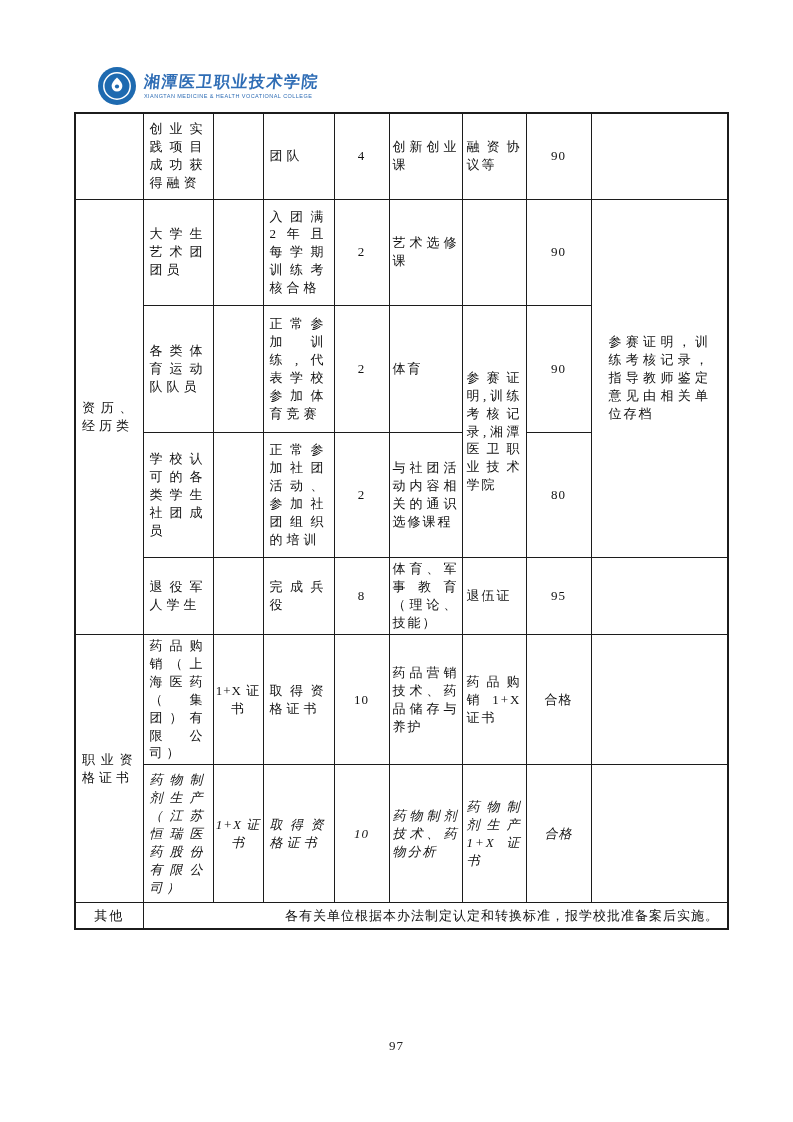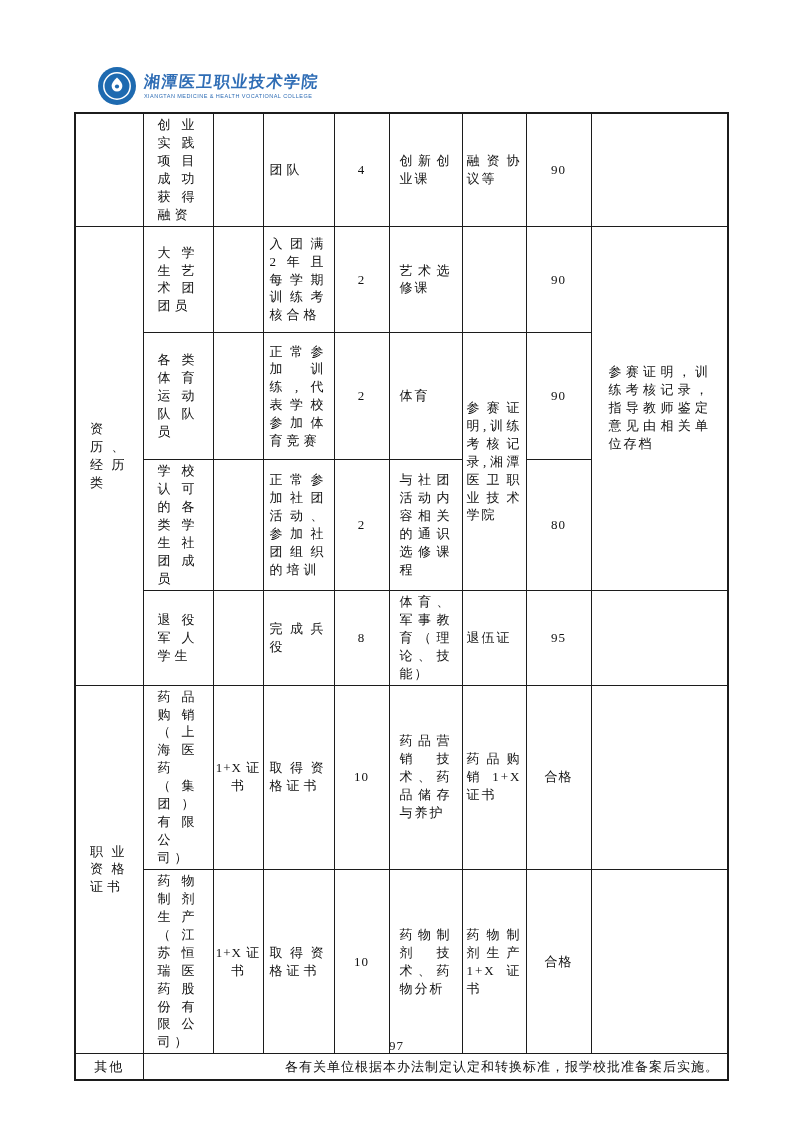--- a/index.html
+++ b/index.html
@@ -35,36 +35,36 @@
   }
   table{
     border-collapse:collapse;table-layout:fixed;
     width:653px;
     border:2px solid #1c1c1c;
   }
   td{
     border:1px solid #1c1c1c;
     vertical-align:middle;
     font-size:13px;line-height:1.38;
-    padding:2px 14px;
+    padding:2px 6px;
     text-align:justify;
     letter-spacing:4px;
     word-break:break-all;
     overflow:hidden;
   }
   td.c{text-align:center;letter-spacing:1px;padding:2px 1px;}
-  td.course{letter-spacing:2px;padding:2px 10px;}
+  td.course{letter-spacing:2px;padding:2px 3px;}
   td.proof{letter-spacing:2px;padding:4px 4px;}
   td.note{letter-spacing:2px;padding:2px 17px;}
   td.cond{padding:8px 6px;}
   td.other-lbl{text-align:center;letter-spacing:2px;margin-top:29px;}
   td.other-txt{text-align:right;letter-spacing:1px;padding:2px 8px;word-break:normal;}
   tr.r1{height:86px;} tr.r2{height:100px;} tr.r3{height:127px;}
   tr.r4{height:117px;} tr.r5{height:77px;}  tr.r6{height:108px;}
-  tr.r7{height:138px;} tr.r8{height:26px;}
+  tr.r7{height:138px;font-style:italic;} tr.r8{height:26px;}
   
   .pgnum{
     position:absolute;left:0;right:0;top:1038px;
     text-align:center;font-size:13px;letter-spacing:1px;color:#222;
   }
 </style>
 </head>
 <body>
 
 <div class="page">

